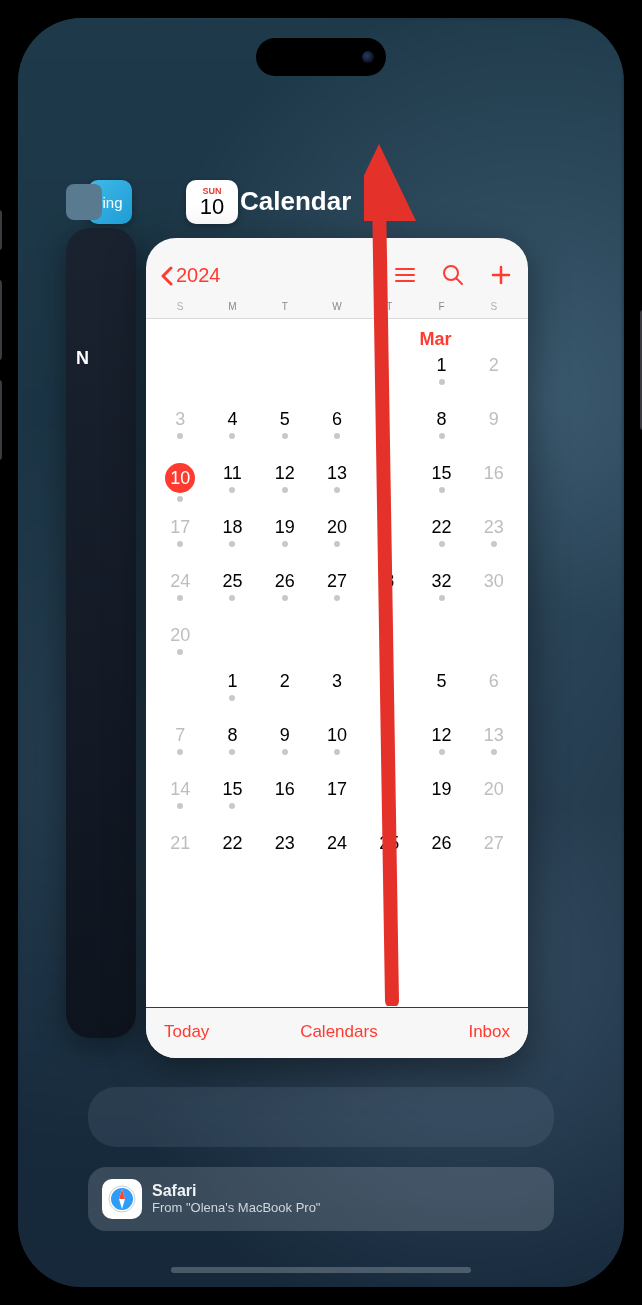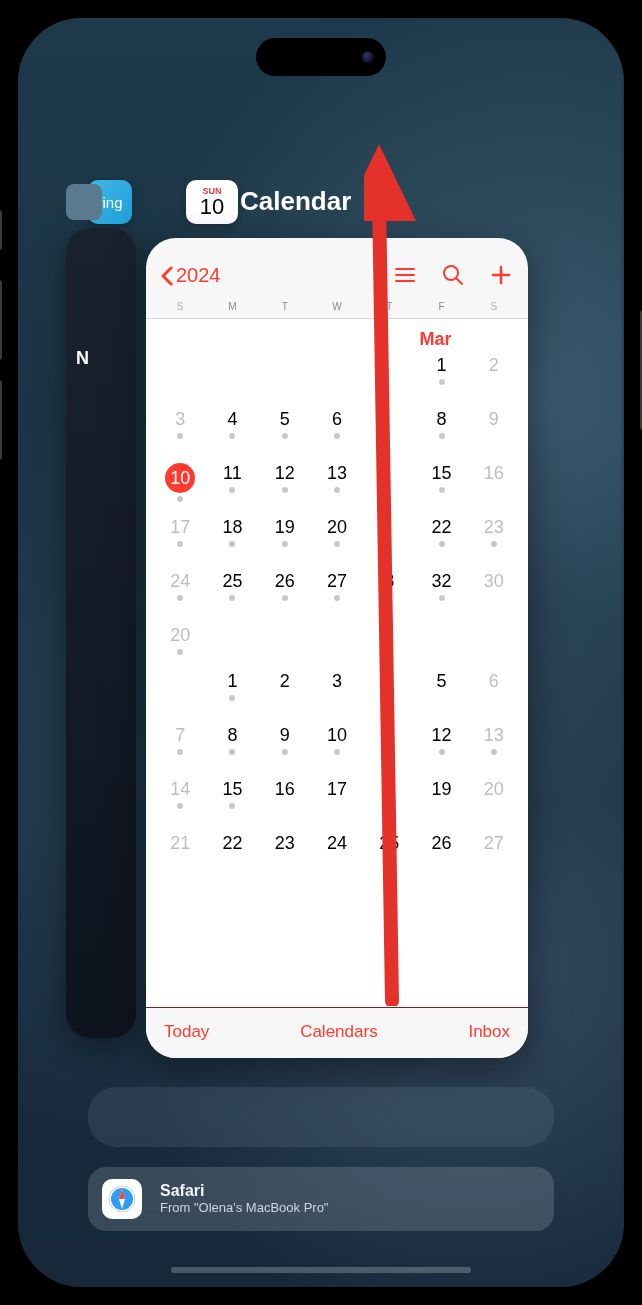--- a/index.html
+++ b/index.html
@@ -154,21 +154,21 @@
   }
 
   
   .handoff {
     position:absolute;
     left:70px; right:70px; bottom:56px;
     height:64px;
     background: rgba(180,190,200,.22);
     backdrop-filter: blur(10px);
     border-radius:18px;
-    display:flex; align-items:center; gap:18px;
+    display:flex; align-items:center; gap:10px;
     padding:0 14px;
     color:#f0f2f4;
   }
   .handoff-icon{
     width:40px;height:40px;border-radius:10px;background:#fff;
     display:flex;align-items:center;justify-content:center;
   }
   .handoff-title{font-size:16px;font-weight:600;line-height:1.15;}
   .handoff-sub{font-size:13px;color:#d0d6dc;line-height:1.15;}
   .home-indicator{

